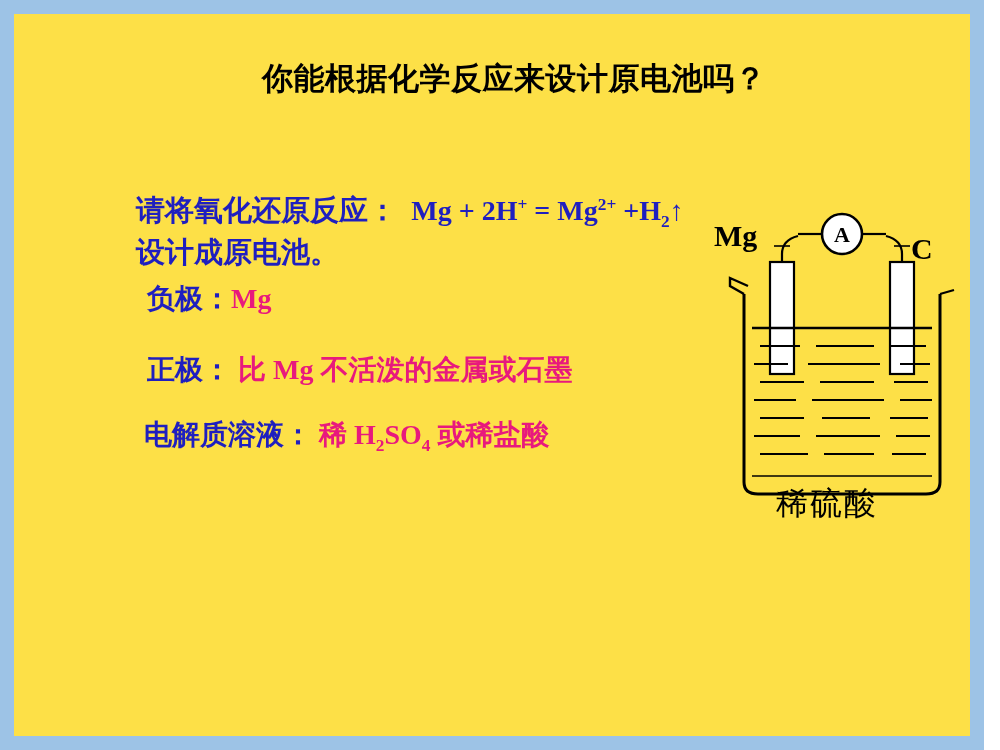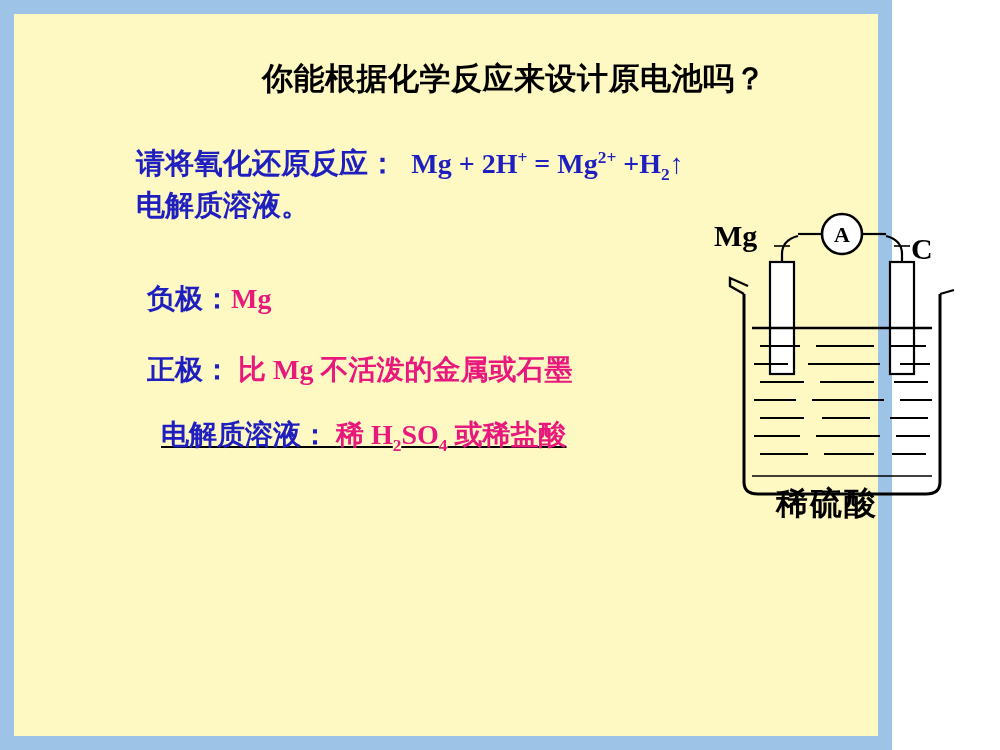--- a/index.html
+++ b/index.html
@@ -8,43 +8,44 @@
     background: #ffffff;
   }
   body {
     width: 1000px;
     height: 750px;
     font-family: "Liberation Serif", serif;
     overflow: hidden;
   }
   #slide {
     position: relative;
-    width: 892px;
+    width: 984px;
     height: 750px;
     box-sizing: border-box;
     border: 14px solid #9dc3e6;
-    background: #fef9c3;
+    background: #fde047;
   }
   .title {
     position: absolute;
     left: 0;
     top: 44px;
     width: 1000px;
     text-align: center;
     font-size: 31px;
     font-weight: bold;
     color: #000000;
     font-family: "Liberation Serif", serif;
     letter-spacing: 0.5px;
   }
   .blue-line {
     position: absolute;
     color: #1f1fbf;
     font-weight: bold;
     font-family: "Liberation Serif", serif;
+    margin-top: 47px;
   }
   .line1 {
     left: 122px;
     top: 130px;
     font-size: 29px;
     white-space: nowrap;
   }
   .line2 {
     left: 122px;
     top: 172px;
@@ -65,21 +66,21 @@
     position: absolute;
     font-size: 28px;
     font-weight: bold;
     white-space: nowrap;
     font-family: "Liberation Serif", serif;
   }
   .lbl { color: #1f1fbf; margin-top: 46px; }
   .val { color: #e8197d; }
   .r1 { left: 133px; top: 266px; }
   .r2 { left: 133px; top: 337px; font-family: Liberation Serif, serif; }
-  .r3 { left: 147px; top: 402px; text-decoration: underline; }
+  .r3 { left: 130px; top: 402px; }
 
   
   .figure {
     position: absolute;
     left: 690px;
     top: 192px;
     width: 290px;
     height: 330px;
   }
   .mg-label {
@@ -98,41 +99,41 @@
     font-size: 30px;
     font-weight: bold;
     color: #000000;
     font-family: "Liberation Serif", serif;
   }
   .cap {
     position: absolute;
     left: 762px;
     top: 468px;
     font-size: 32px;
-    font-weight: bold;
+    font-weight: normal;
     color: #000000;
     font-family: "Liberation Sans", sans-serif;
     letter-spacing: 2px;
   }
 </style>
 </head>
 <body>
 
 <div id="slide">
 
   <div class="title">你能根据化学反应来设计原电池吗？</div>
 
   <div class="blue-line line1">
     <span>请将氧化还原反应：</span>
     <span class="eqn">
       &nbsp;<span>Mg + 2H</span><sup>+</sup><span> = Mg</span><sup>2+</sup><span> +H</span><sub>2</sub><span>↑</span>
     </span>
   </div>
 
-  <div class="blue-line line2">电解质溶液。</div>
+  <div class="blue-line line2">设计成原电池。</div>
 
   <div class="row r1">
     <span class="lbl">负极：</span><span class="val">Mg</span>
   </div>
 
   <div class="row r2">
     <span class="lbl">正极：</span>&nbsp;<span class="val">比 Mg 不活泼的金属或石墨</span>
   </div>
 
   <div class="row r3">

